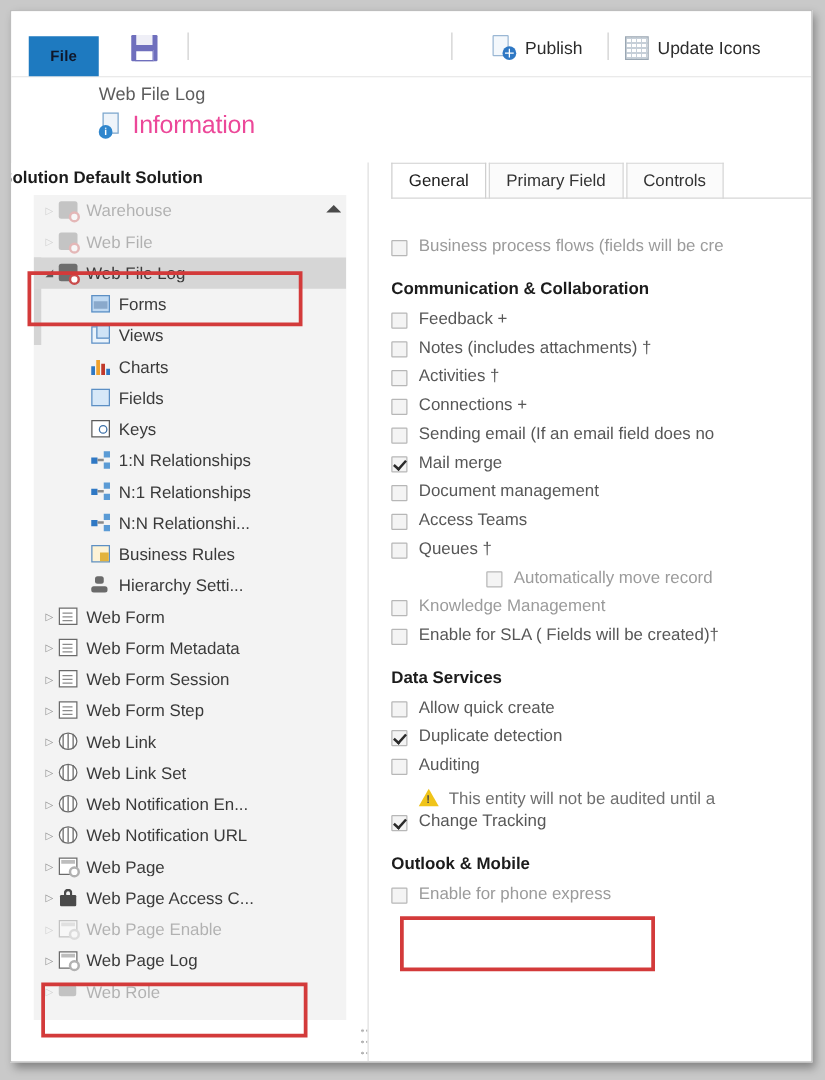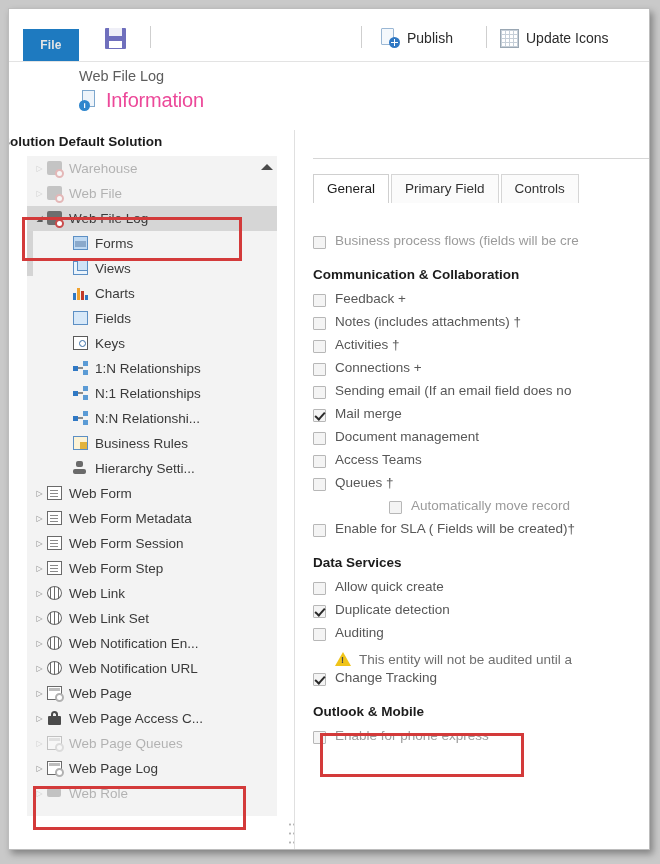--- a/index.html
+++ b/index.html
@@ -26,21 +26,21 @@
     position:relative;
     height:52px;
     background:#ffffff;
     border-bottom:1px solid #e3e3e3;
   }
   #file-tab{
     position:absolute;
     left:14px; top:20px;
     width:56px; height:32px;
     background:#1e7ac0;
-    color:#e5e5e5;
+    color:#0f172a;
     font-size:12px;
     font-weight:bold;
     display:flex;align-items:center;justify-content:center;
     cursor:pointer;
     letter-spacing:.2px;
   }
   .cmd{
     position:absolute;
     top:14px;
     height:30px;
@@ -193,21 +193,21 @@
       radial-gradient(circle,#b4b4b4 1px,transparent 1.2px);
     background-size:4px 9px;
   }
 
   
   #prop-pane{
     position:absolute;left:296px;top:0;right:0;height:100%;
     background:#ffffff;
     overflow:hidden;
   }
-  #tabs{position:relative;height:45px;margin-left:8px;margin-top:44px;}
+  #tabs{position:relative;height:45px;margin-left:8px;}
   .tab{
     position:relative;float:left;
     height:28px;line-height:28px;
     padding:0 13px;
     font-size:13.5px;color:#333;
     border:1px solid #d6d6d6;
     border-bottom:none;
     background:#fbfbfb;
     margin-right:2px;
     cursor:pointer;
@@ -267,21 +267,21 @@
 
     <div class="cmd" style="left:96px;">
       <span class="ic-save"></span>
     </div>
 
     <div class="sep" style="left:141px;"></div>
 
 
     <div class="sep" style="left:352px;"></div>
 
-    <div class="cmd" style="left:371px;">
+    <div class="cmd" style="left:384px;">
       <span class="ic-pub">
           <b></b>
           <s></s>
         </span>
       <span>Publish</span>
     </div>
 
     <div class="sep" style="left:477px;"></div>
 
     <div class="cmd" style="left:491px;">
@@ -489,21 +489,21 @@
               <span class="tico">
                 <span class="gi lock"></span>
               </span>
               <span class="tlbl">Web Page Access C...</span>
             </div>
             <div class="tnode ghost" style="padding-left: 6px;">
               <span class="arr">▷</span>
               <span class="tico">
                 <span class="gi page"></span>
               </span>
-              <span class="tlbl">Web Page Queues</span>
+              <span class="tlbl">Web Page Enable</span>
             </div>
             <div class="tnode" style="padding-left: 6px;">
               <span class="arr">▷</span>
               <span class="tico">
                 <span class="gi page"></span>
               </span>
               <span class="tlbl">Web Page Log</span>
             </div>
             <div class="tnode ghost" style="padding-left: 6px;">
               <span class="arr">▷</span>
@@ -564,20 +564,24 @@
             <span>Access Teams</span>
           </div>
           <div class="crow">
             <span class="cb"></span>
             <span>Queues †</span>
           </div>
           <div class="crow dim indent">
             <span class="cb"></span>
             <span>Automatically move record</span>
           </div>
+          <div class="crow dim">
+            <span class="cb"></span>
+            <span>Knowledge Management</span>
+          </div>
           <div class="crow">
             <span class="cb"></span>
             <span>Enable for SLA ( Fields will be created)†</span>
           </div>
           <div class="section">Data Services</div>
           <div class="crow">
             <span class="cb"></span>
             <span>Allow quick create</span>
           </div>
           <div class="crow">

